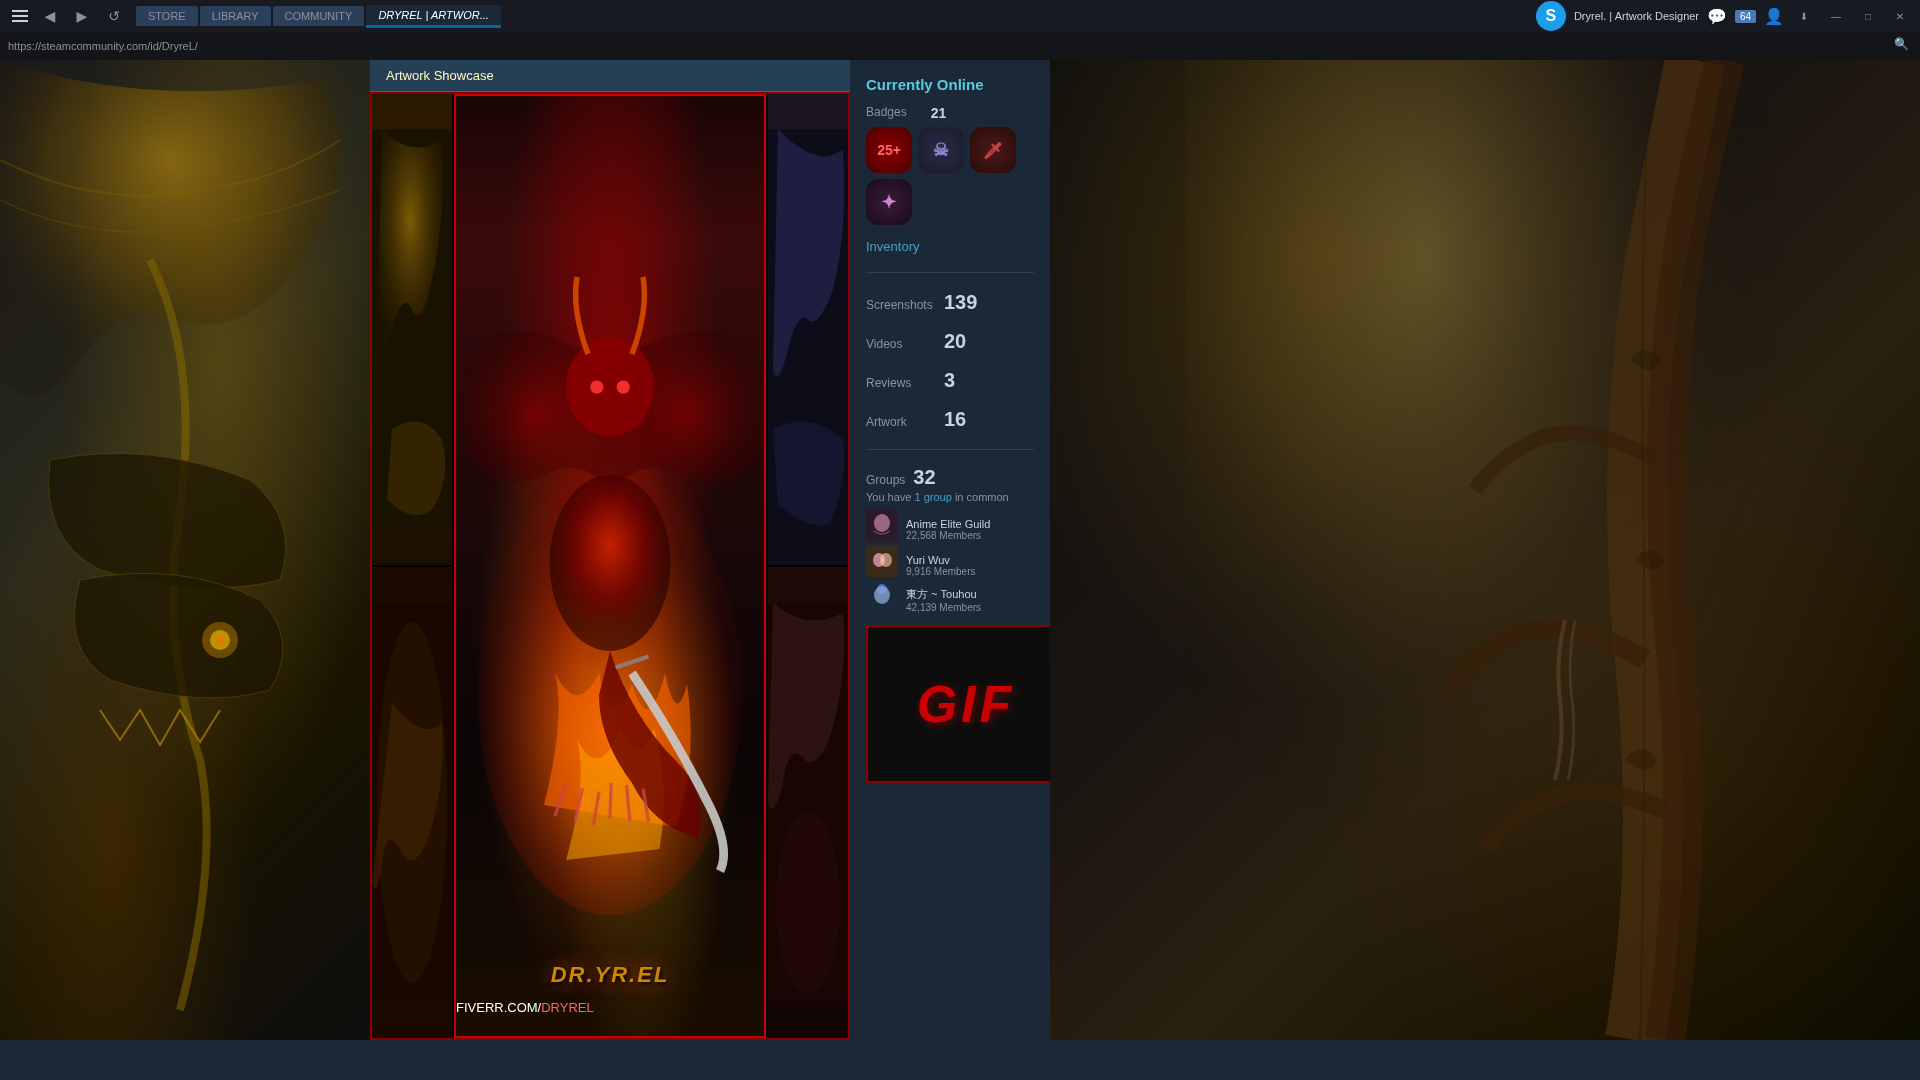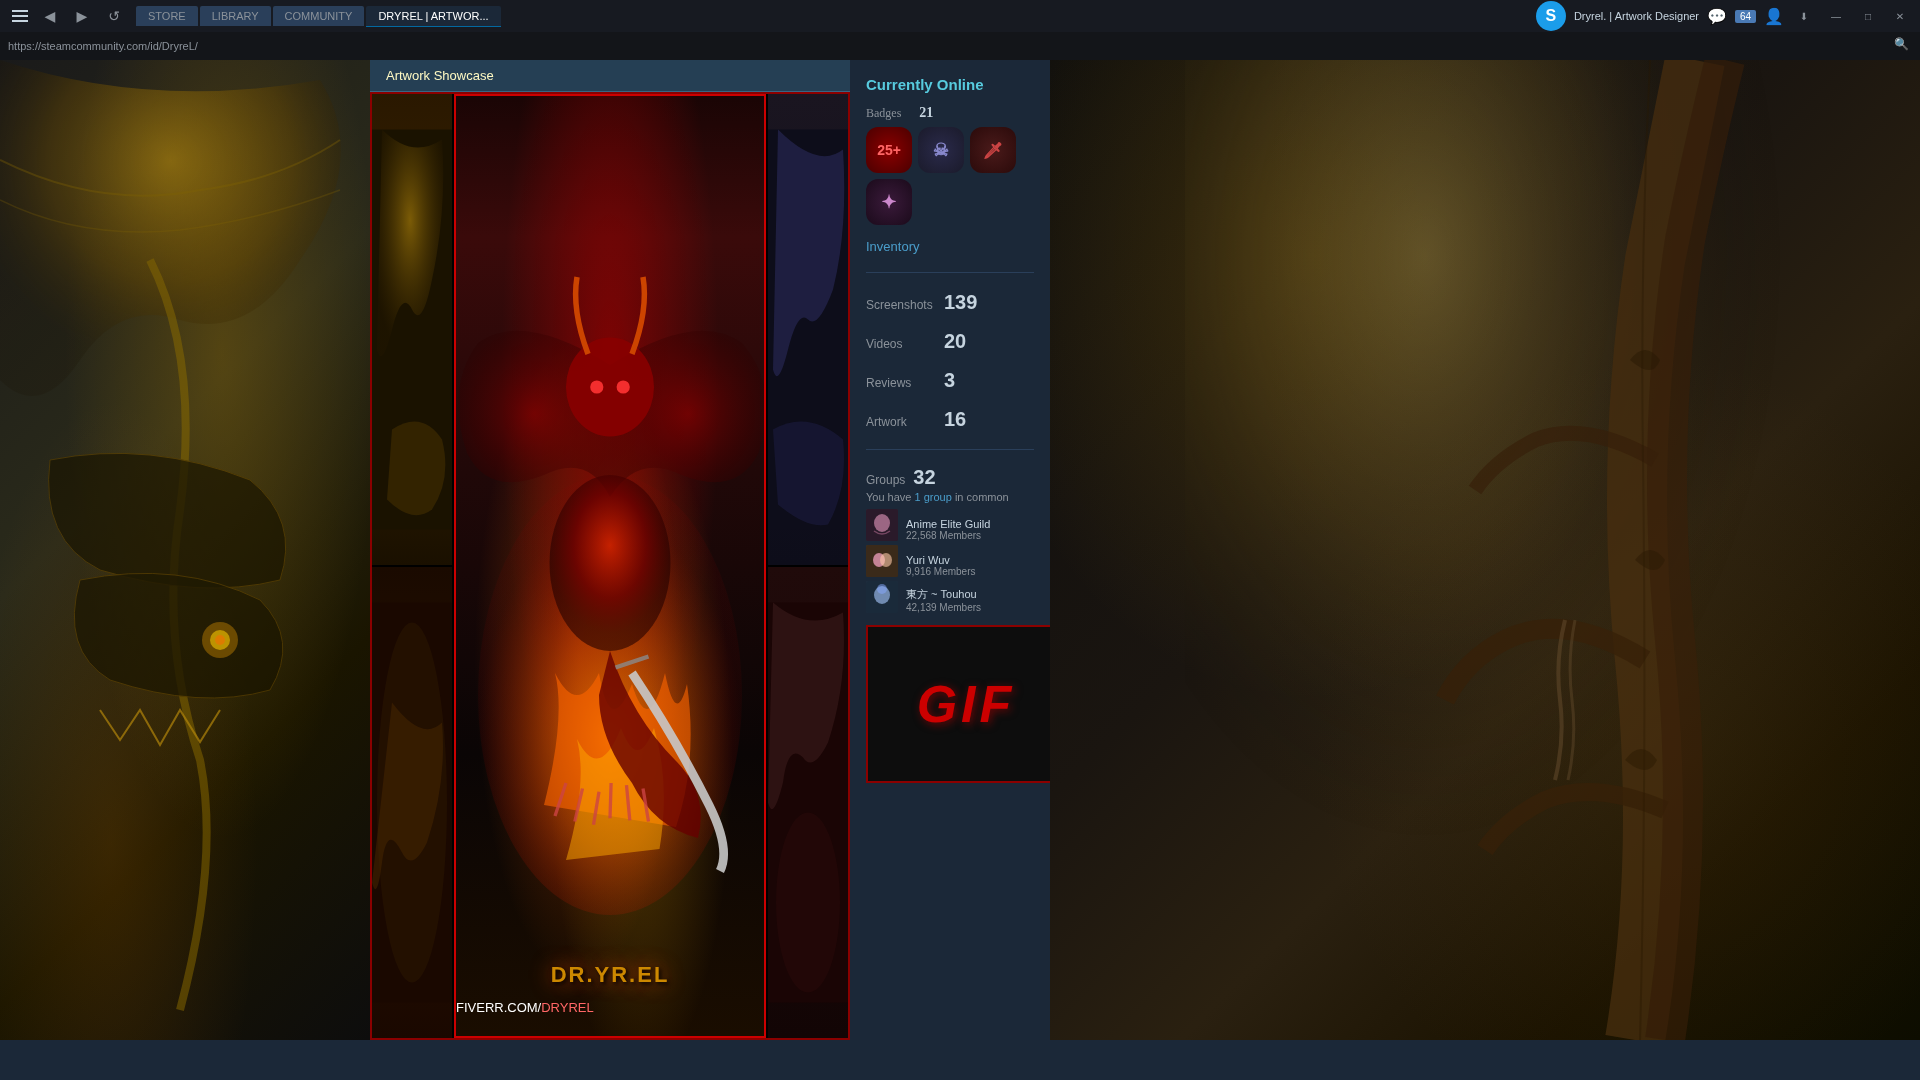--- a/index.html
+++ b/index.html
@@ -42,21 +42,22 @@
       background: #2a3f5a;
       color: #8b929a;
       font-size: 11px;
       cursor: pointer;
       border-radius: 2px 2px 0 0;
       white-space: nowrap;
     }
     .titlebar-tab.active {
       background: #1b2838;
       color: #ffffff;
-      border-bottom: 1px solid #0369a1;
+      border-bottom: 3px solid #0369a1;
+      font-style: italic;
     }
     .titlebar-right {
       display: flex; align-items: center; gap: 8px; margin-left: auto;
     }
     .steam-icon {
       width: 30px; height: 30px;
       background: #1b9dea;
       border-radius: 50%;
       display: flex; align-items: center; justify-content: center;
       color: white; font-size: 16px; font-weight: bold;
@@ -181,20 +182,21 @@
       position: relative;
       display: flex; flex-direction: column; align-items: center; justify-content: flex-end;
       padding-bottom: 20px;
     }
     .artwork-title-text {
       color: #cc8800;
       font-size: 22px;
       font-weight: bold;
       text-shadow: 2px 2px 4px #000, 0 0 20px #cc4400;
       letter-spacing: 2px;
+      font-style: italic;
     }
     .artwork-fiverr {
       color: #ff4444;
       font-size: 13px;
       margin-top: 4px;
     }
     .artwork-fiverr span { color: #ffffff; }
 
     
     .side-left-cell-top {
@@ -221,21 +223,21 @@
       flex-shrink: 0;
     }
     .currently-online {
       color: #57cbde;
       font-size: 15px;
       font-weight: bold;
     }
 
     .badges-section {}
     .badges-label {
-      color: #8b929a; font-size: 12px; display: flex; align-items: flex-end; gap: 18px; font-family: Liberation Serif, serif;
+      color: #8b929a; font-size: 12px; display: flex; align-items: flex-start; gap: 24px;
     }
     .badges-count { color: #c6d4df; font-size: 14px; font-weight: bold; }
     .badges-row {
       display: flex; gap: 6px; margin-top: 6px; flex-wrap: wrap;
     }
     .badge-item {
       width: 46px; height: 46px;
       border-radius: 12px;
       display: flex; align-items: center; justify-content: center;
       font-size: 10px; font-weight: bold;

